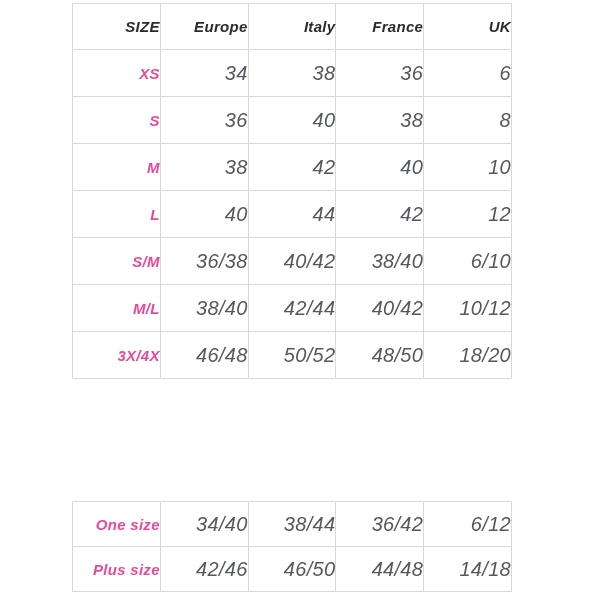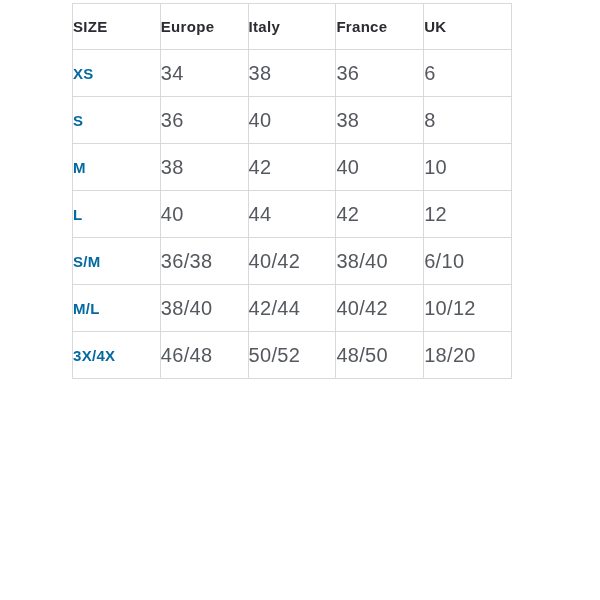--- a/index.html
+++ b/index.html
@@ -20,37 +20,38 @@
     width: 440px;
     border-collapse: collapse;
     table-layout: fixed;
     background: #ffffff;
   }
   table.primary   { top: 3px; }
   table.secondary { top: 501px; }
   .size-table th,
   .size-table td {
     border: 1px solid #d9d9d9;
-    text-align: left;
+    text-align: right;
     vertical-align: middle;
     padding: 0;
+    font-style: italic;
   }
   .size-table thead th {
     height: 45px;
     font-size: 15px;
     font-weight: 700;
     color: #2b2b31;
     letter-spacing: 0.3px;
   }
   .size-table tbody tr { height: 47px; }
   table.secondary tbody tr { height: 45px; }
   .size-table tbody th {
     font-size: 15px;
     font-weight: 700;
-    color: #0369a1;
+    color: #ec4899;
     letter-spacing: 0.3px;
   }
   .size-table tbody td {
     font-size: 20px;
     font-weight: 400;
     color: #55585e;
     letter-spacing: 0.3px;
   }
 </style>
 </head>
@@ -114,14 +115,32 @@
       <tr>
         <th>3X/4X</th>
         <td>46/48</td>
         <td>50/52</td>
         <td>48/50</td>
         <td>18/20</td>
       </tr>
     </tbody>
   </table>
 
+  <table class="size-table secondary">
+    <tbody>
+      <tr>
+        <th>One size</th>
+        <td>34/40</td>
+        <td>38/44</td>
+        <td>36/42</td>
+        <td>6/12</td>
+      </tr>
+      <tr>
+        <th>Plus size</th>
+        <td>42/46</td>
+        <td>46/50</td>
+        <td>44/48</td>
+        <td>14/18</td>
+      </tr>
+    </tbody>
+  </table>
 
 </div>
 
 </body></html>

